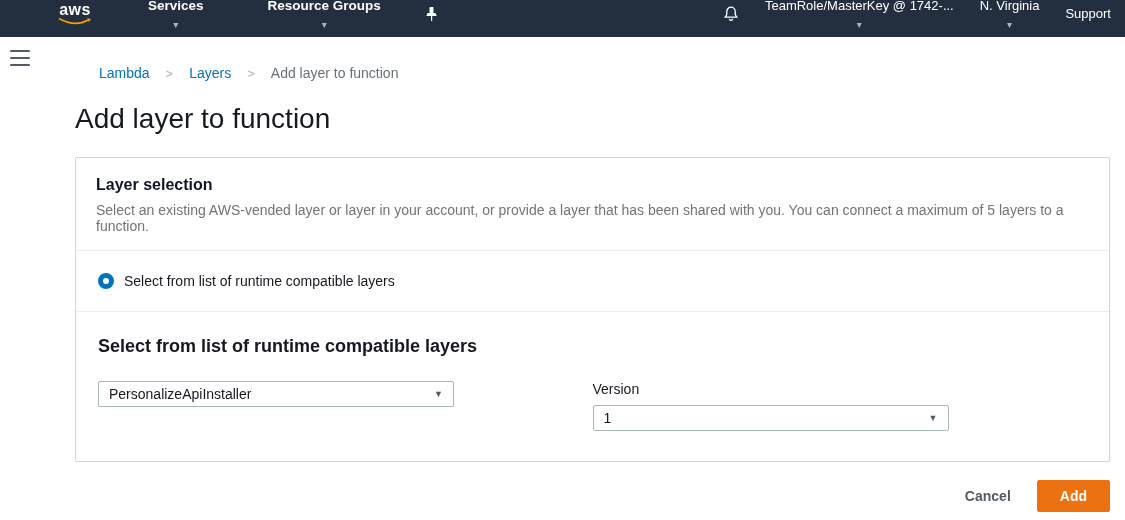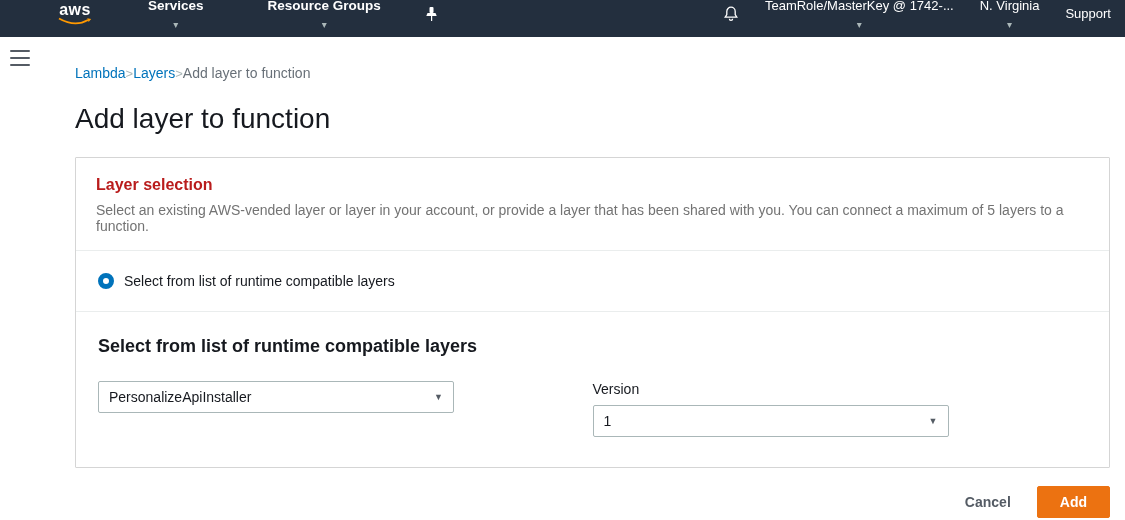--- a/index.html
+++ b/index.html
@@ -19,44 +19,44 @@
   .nav-right .nav-item { font-weight:normal; font-size:13px; }
   .bell { display:flex; align-items:center; cursor:pointer; }
 
   
   .hamburger { position:absolute; left:10px; top:50px; width:20px; height:16px;
     display:flex; flex-direction:column; justify-content:space-between; cursor:pointer; }
   .hamburger span { display:block; height:2px; background:#545b64; border-radius:1px; }
 
   
   .content { margin:0 15px 0 75px; padding-top:28px; }
-  .breadcrumb { font-size:14px; display:flex; align-items:center; gap:0; }
+  .breadcrumb { font-size:14px; display:flex; align-items:center; gap:16px;margin-left:24px; }
   .breadcrumb a { color:#0073bb; text-decoration:none; cursor:pointer; }
   .breadcrumb .sep { color:#aab7b8; font-size:13px; }
   .breadcrumb .current { color:#687078; }
   h1.page-title { font-size:28px; font-weight:400; margin-top:22px; color:#16191f; }
 
   
   .card { margin-top:22px; border:1px solid #d5d5d5; border-radius:1px; background:#ffffff; }
   .card-header { padding:18px 20px 16px 20px; }
-  .card-title { font-size:16px; font-weight:bold; color:#b91c1c; }
+  .card-title { font-size:16px; font-weight:bold; color:#0f172a; }
   .card-desc { margin-top:8px; font-size:14px; color:#737373; }
   .divider { border-top:1px solid #eaeded; }
 
   .radio-block { padding:22px 20px 22px 22px; display:flex; flex-direction:column; gap:10px; }
   .radio-row { display:flex; align-items:center; gap:10px; font-size:14px; cursor:pointer; }
   .radio-outer { width:16px; height:16px; border-radius:50%; background:#ffffff;
     border:1px solid #879196; flex:0 0 auto; }
   .radio-row.selected .radio-outer { border:5px solid #0073bb; }
 
   .section-block { padding:24px 22px 30px 22px; }
   .section-title { font-size:18px; font-weight:bold; color:#16191f; }
   .fields { margin-top:24px; display:grid; grid-template-columns:1fr 1fr; }
   .field-label { font-size:14px; color:#16191f; margin-bottom:8px; }
-  .selectbox { width:72%; height:32px; border:1px solid #aab7b8; border-radius:2px;
+  .selectbox { width:72%; height:26px; border:1px solid #aab7b8; border-radius:2px;
     background:#ffffff; display:flex; align-items:center; justify-content:space-between;
     padding:0 10px 0 10px; font-size:14px; cursor:pointer; }
   .selectbox .sel-chev { color:#545b64; font-size:9px; }
 
   
   .footer-actions { margin-top:18px; display:flex; justify-content:flex-end; align-items:center; gap:26px; }
   .cancel-link { font-size:14px; font-weight:bold; color:#545b64; cursor:pointer; }
   .add-btn { background:#ec7211; border:1px solid #ec7211; border-radius:2px; color:#ffffff;
     font-weight:bold; font-size:14px; padding:7px 22px; cursor:pointer; }
 </style>

